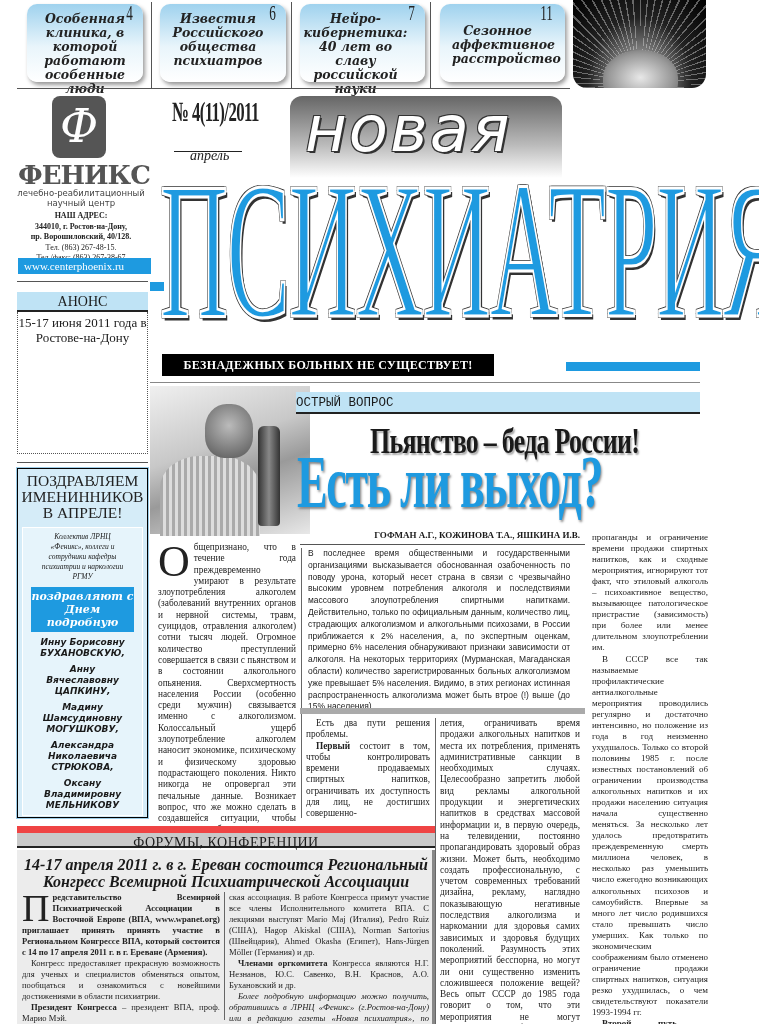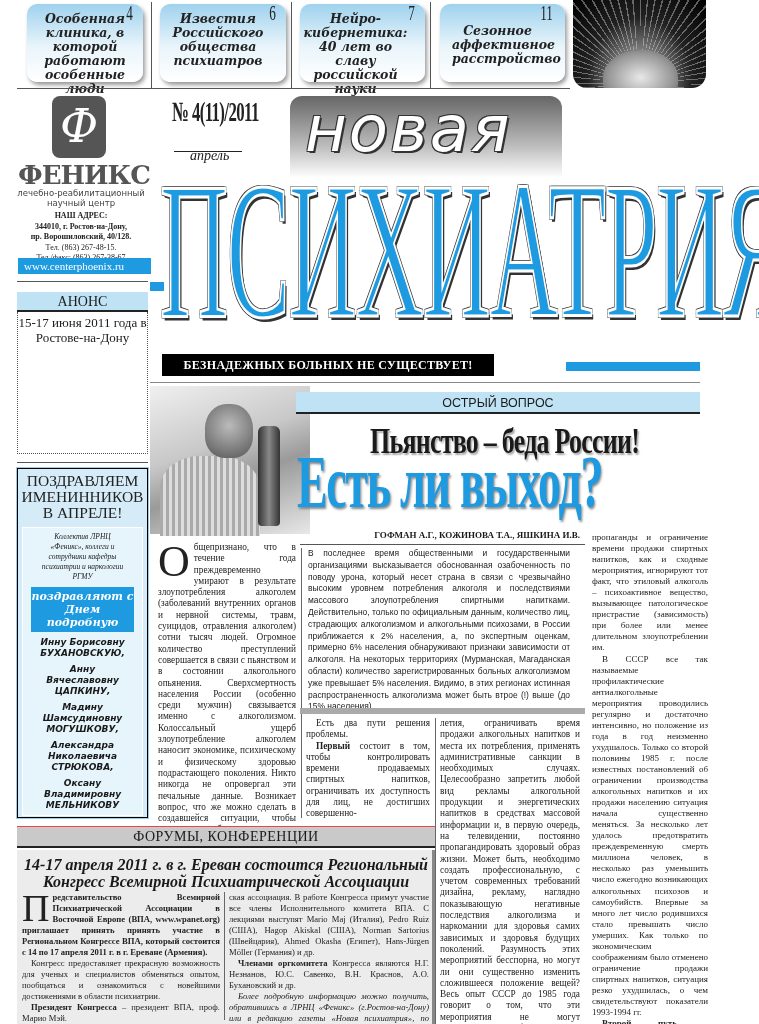--- a/index.html
+++ b/index.html
@@ -40,32 +40,32 @@
 .nova-bg{position:absolute;left:290px;top:96px;width:272px;height:82px;border-radius:12px 12px 0 0;background:linear-gradient(180deg,#666 0%,#bbb 60%,#fff 100%)}
 .nova{position:absolute;left:305px;top:92px;font-family:"DejaVu Sans",sans-serif;font-style:italic;font-size:64px;color:#fff;letter-spacing:2px;text-shadow:2px 2px 0 #333,-1px -1px 0 #333,1px -1px 0 #333,-1px 1px 0 #333}
 .psy{position:absolute;left:160px;top:150px;width:640px;font-family:"Liberation Serif",serif;font-size:196px;line-height:200px;color:#1e9ae0;transform:scaleX(.48);transform-origin:left;letter-spacing:-2px;-webkit-text-stroke:3px #fff;text-shadow:4px 4px 0 #333,-2px -2px 0 #333,2px -2px 0 #333,-2px 2px 0 #333}
 .tag{position:absolute;left:162px;top:354px;width:332px;height:22px;background:#000;color:#fff;font-family:"Liberation Serif",serif;font-weight:bold;font-size:12px;line-height:22px;text-align:center;letter-spacing:.3px}
 .blueline{position:absolute;height:9px;background:#1e9ae0}
 
 .photo{position:absolute;left:150px;top:386px;width:160px;height:148px;background:linear-gradient(160deg,#f0f0f0 0%,#c8c8c8 40%,#9a9a9a 60%,#e8e8e8 100%)}
 .photo .head{position:absolute;left:55px;top:18px;width:48px;height:54px;border-radius:45% 45% 40% 40%;background:radial-gradient(circle at 50% 40%,#bbb,#555)}
 .photo .body{position:absolute;left:10px;top:70px;width:100px;height:80px;border-radius:40% 40% 0 0;background:repeating-linear-gradient(90deg,#aaa 0 3px,#ddd 3px 6px)}
 .photo .bottle{position:absolute;left:108px;top:40px;width:22px;height:100px;border-radius:6px 6px 4px 4px;background:linear-gradient(90deg,#333,#888,#333)}
-.rubric{position:absolute;left:296px;top:392px;width:404px;height:22px;background:#bfe3f5;border-bottom:2px solid #222;text-align:center;font-family:Liberation Sans, sans-serif;font-size:12.5px;line-height:22px}
+.rubric{position:absolute;left:296px;top:392px;width:404px;height:22px;background:#bfe3f5;border-bottom:2px solid #222;font-family:Liberation Mono, monospace;font-size:12.5px;line-height:22px}
 .h1{position:absolute;left:370px;top:420px;font-family:"Liberation Serif",serif;font-weight:bold;font-size:36px;transform:scaleX(.72);transform-origin:left;white-space:nowrap;text-shadow:2px 2px 2px #aaa;letter-spacing:-1px}
 .h2{position:absolute;left:297px;top:442px;font-family:"Liberation Serif",serif;font-weight:bold;font-size:74px;line-height:80px;color:#1e9ae0;transform:scaleX(.62);transform-origin:left;white-space:nowrap;letter-spacing:-2px;text-shadow:2px 2px 3px #888}
 .authors{position:absolute;left:300px;top:530px;width:285px;text-align:right;font-family:"Liberation Serif",serif;font-weight:bold;font-size:9px;padding-right:5px}
 
 .col{position:absolute;font-family:"Liberation Serif",serif;font-size:9.3px;line-height:11.3px;text-align:justify;color:#222}
 .col p{text-indent:10px}
 .dropcap{float:left;font-size:44px;line-height:36px;margin:2px 4px 0 0;font-family:"Liberation Serif",serif}
 .lead{position:absolute;left:308px;top:548px;width:273px;font-family:"Liberation Sans",sans-serif;font-size:8.8px;line-height:11.8px;text-align:justify;color:#222;transform:scaleX(.96);transform-origin:left}
 .grey-bar{position:absolute;height:6px;background:#aaa}
 
-.forum-head{position:absolute;left:17px;top:826px;width:418px;height:22px;background:#c9c9c9;border-top:1px solid #ef4444;border-bottom:2px solid #222;text-align:center;font-family:"Liberation Serif",serif;font-size:14px;line-height:19px;letter-spacing:.5px}
+.forum-head{position:absolute;left:17px;top:826px;width:418px;height:22px;background:#c9c9c9;border-top:7px solid #ef4444;border-bottom:2px solid #222;text-align:center;font-family:"Liberation Serif",serif;font-size:14px;line-height:19px;letter-spacing:.5px}
 .forum-box{position:absolute;left:17px;top:850px;width:418px;height:174px;background:#ececec;border-right:3px solid #888}
 .forum-title{position:absolute;left:20px;top:856px;width:412px;text-align:center;font-family:"Liberation Serif",serif;font-style:italic;font-weight:bold;font-size:16px;line-height:17px}
 .fcol{position:absolute;font-family:"Liberation Serif",serif;font-size:8.6px;line-height:11px;text-align:justify;color:#222}
 .fcol p{text-indent:9px}
 .dropcap2{float:left;font-size:38px;line-height:30px;margin:1px 3px 0 0}
 .vline{position:absolute;width:1px;background:#666}
 </style>
 </head>
 <body>
 

